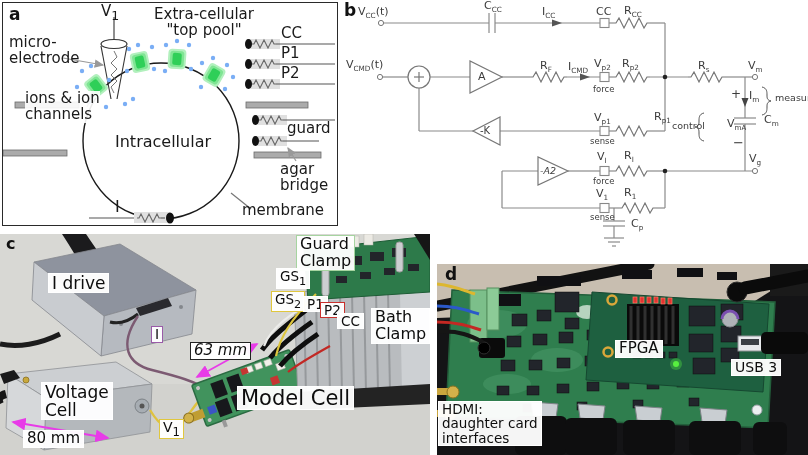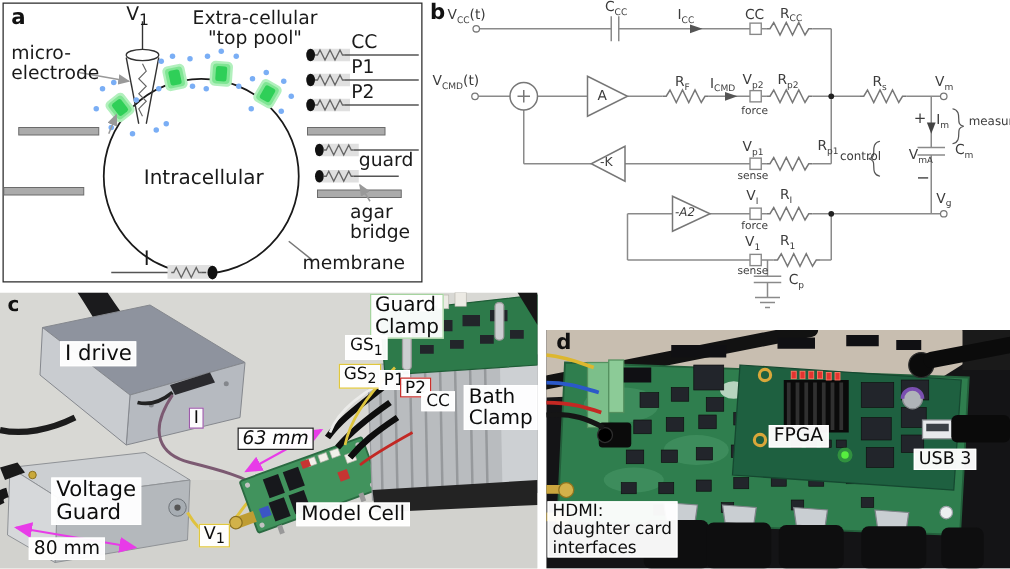--- a/index.html
+++ b/index.html
@@ -154,20 +154,22 @@
     </svg>
     <span class="lab tag" style="left:6px;top:3px;">a</span>
     <span class="lab" style="left:98px;top:1px;font-size:15px;">V<sub>1</sub></span>
     <span class="lab" style="left:140px;top:4px;width:122px;text-align:center;font-size:15px;">Extra-cellular
 "top pool"</span>
     <span class="lab" style="left:6px;top:32px;font-size:15px;">micro-
 electrode</span>
     <span class="lab" style="left:278px;top:23px;font-size:15px;">CC</span>
     <span class="lab" style="left:278px;top:43px;font-size:15px;">P1</span>
     <span class="lab" style="left:278px;top:63px;font-size:15px;">P2</span>
+    <span class="lab" style="left:22px;top:88px;font-size:15px;background:rgba(255,255,255,.9);">ions &amp; ion
+channels</span>
     <span class="lab" style="left:112px;top:131px;font-size:16px;">Intracellular</span>
     <span class="lab" style="left:284px;top:118px;font-size:15px;">guard</span>
     <span class="lab" style="left:277px;top:159px;font-size:15px;">agar
 bridge</span>
     <span class="lab" style="left:239px;top:200px;font-size:15px;">membrane</span>
     <span class="lab" style="left:112px;top:196px;font-size:16px;">I</span>
   </div>
 
   <div class="panel" style="left:338px;top:0;width:470px;height:258px;">
     <svg width="470" height="258" viewBox="0 0 470 258">
@@ -420,23 +422,23 @@
       </defs>
       <g stroke="#e83be8" stroke-width="1.8">
         <line x1="197" y1="143" x2="257" y2="110" marker-start="url(#am)" marker-end="url(#am)"></line>
         <line x1="13" y1="188" x2="108" y2="204" marker-start="url(#am)" marker-end="url(#am)"></line>
       </g>
     </svg>
     <span class="lab tag" style="left:6px;top:2px;font-size:16px;">c</span>
     <span class="lab wbox" style="left:48px;top:39px;font-size:17px;">I drive</span>
     <span class="lab wbox bd-p" style="left:151px;top:92px;font-size:14px;">I</span>
     <span class="lab wbox bd-k" style="left:190px;top:108px;font-size:15px;font-style:italic;">63 mm</span>
-    <span class="lab wbox" style="left:237px;top:168px;font-size:16px;">Model Cell</span>
+    <span class="lab wbox" style="left:237px;top:152px;font-size:21px;">Model Cell</span>
     <span class="lab wbox" style="left:41px;top:148px;font-size:17px;">Voltage
-Guard</span>
+Cell</span>
     <span class="lab wbox" style="left:23px;top:196px;font-size:15px;">80 mm</span>
     <span class="lab wbox bd-y" style="left:159px;top:185px;font-size:14px;">V<sub>1</sub></span>
     <span class="lab wbox bd-g" style="left:296px;top:1px;font-size:16px;">Guard
 Clamp</span>
     <span class="lab wbox" style="left:276px;top:34px;font-size:13.5px;">GS<sub>1</sub></span>
     <span class="lab wbox bd-y" style="left:271px;top:57px;font-size:13.5px;">GS<sub>2</sub></span>
     <span class="lab wbox" style="left:303px;top:62px;font-size:13.5px;">P1</span>
     <span class="lab wbox bd-r" style="left:320px;top:68px;font-size:13.5px;">P2</span>
     <span class="lab wbox" style="left:337px;top:79px;font-size:13.5px;">CC</span>
     <span class="lab wbox" style="left:371px;top:74px;font-size:16px;">Bath

